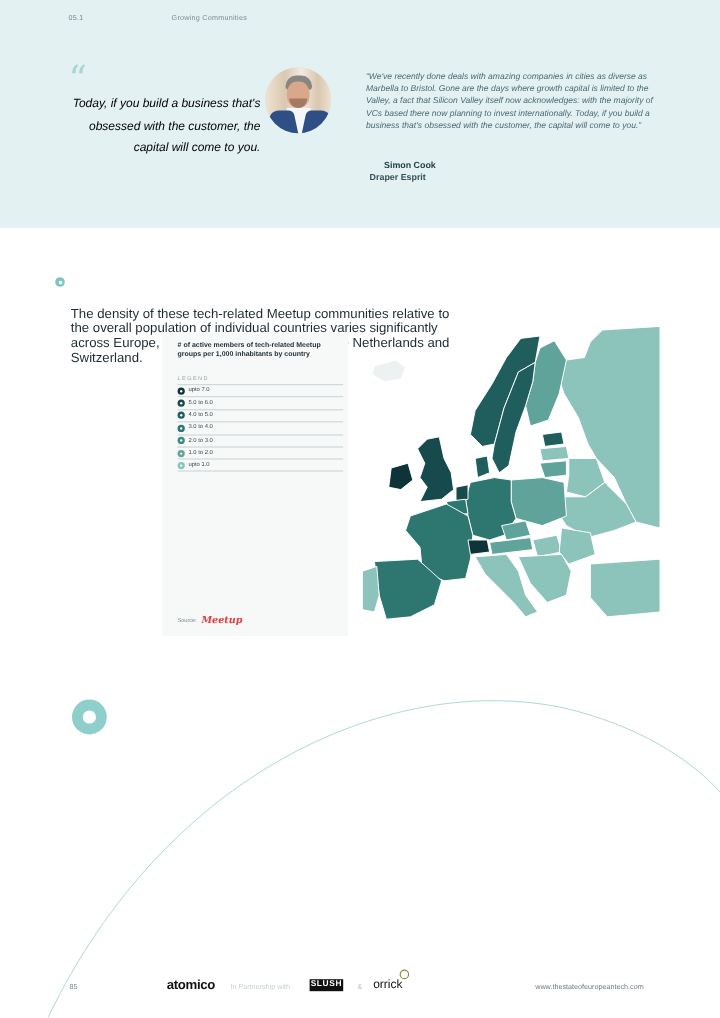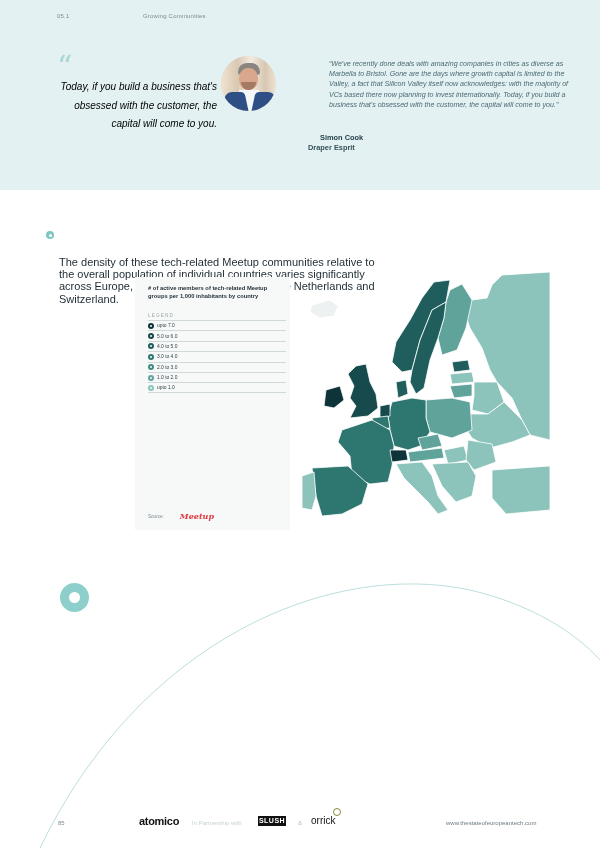--- a/index.html
+++ b/index.html
@@ -15,37 +15,37 @@
 
   .avatar { position: absolute; left: 221px; top: 56px; width: 55px; height: 55px; border-radius: 50%; overflow: hidden; background: #e8ddd0; }
   .avatar .bg { position: absolute; inset: 0; background: linear-gradient(90deg, #efe3d2 0%, #d9c8b1 30%, #f2ebe2 55%, #d8c6b0 80%, #eee2d4 100%); }
   .avatar .hair { position: absolute; left: 17px; top: 7px; width: 22px; height: 12px; border-radius: 11px 11px 4px 4px; background: #8a8580; }
   .avatar .face { position: absolute; left: 18px; top: 12px; width: 19px; height: 22px; border-radius: 45%; background: #d9a88c; }
   .avatar .beard { position: absolute; left: 20px; top: 26px; width: 15px; height: 8px; border-radius: 0 0 8px 8px; background: #a57a63; }
   .avatar .shirt { position: absolute; left: 18px; top: 34px; width: 20px; height: 22px; background: #f4f6f8; }
   .avatar .jacket-l { position: absolute; left: 4px; top: 36px; width: 22px; height: 24px; background: #2e4f86; border-radius: 10px 4px 0 0; transform: skewX(12deg); }
   .avatar .jacket-r { position: absolute; left: 32px; top: 36px; width: 22px; height: 24px; background: #2e4f86; border-radius: 4px 10px 0 0; transform: skewX(-12deg); }
 
-  .full-quote { position: absolute; left: 305px; top: 59px; width: 245px; font-size: 7.1px; line-height: 10.2px; color: #4b6a74; font-style: italic; margin-left: 24px; }
+  .full-quote { position: absolute; left: 305px; top: 59px; width: 245px; font-size: 7.1px; line-height: 10.2px; color: #4b6a74; font-style: italic; }
   .attrib-name { position: absolute; left: 308px; top: 133px; font-size: 7.4px; font-weight: bold; color: #1f3b45; padding-left: 12px; }
   .attrib-org { position: absolute; left: 308px; top: 143px; font-size: 7.4px; color: #35505a; font-weight: bold; }
 
   .bullet { position: absolute; left: 46px; top: 231px; width: 8px; height: 8px; border-radius: 50%; background: #7fc5c0; }
   .bullet::after { content: ""; position: absolute; left: 2.5px; top: 2.5px; width: 3px; height: 3px; border-radius: 50%; background: #ffffff; }
   .lead-text { position: absolute; left: 59px; top: 228px; width: 320px; font-size: 11px; line-height: 12.2px; color: #1e2b33; margin-top: 28px; }
 
   .legend-card { position: absolute; left: 135px; top: 277px; width: 155px; height: 253px; background: #f7f9f9; }
   .legend-title { position: absolute; left: 13px; top: 7px; width: 140px; font-size: 5.8px; line-height: 8px; font-weight: bold; color: #1f2c33; }
   .legend-head { position: absolute; left: 13px; top: 36px; font-size: 4.6px; letter-spacing: 1.2px; color: #9aa7ab; }
   .legend-list { position: absolute; left: 13px; top: 43px; width: 138px; }
   .legend-item { height: 10.4px; border-top: 0.6px solid #cfd8da; display: flex; align-items: center; font-size: 4.9px; color: #2f3e44; }
   .legend-item:last-child { border-bottom: 0.6px solid #cfd8da; }
   .swatch { width: 6px; height: 6px; border-radius: 50%; margin-right: 3px; position: relative; flex: none; }
   .swatch::after { content: ""; position: absolute; left: 2px; top: 2px; width: 2px; height: 2px; border-radius: 50%; background: #f7f9f9; }
-  .source { position: absolute; left: 13px; top: 234px; font-size: 4.6px; color: #7b8a8f; display: flex; align-items: center; gap: 16px; }
+  .source { position: absolute; left: 13px; top: 234px; font-size: 4.6px; color: #7b8a8f; display: flex; align-items: center; gap: 4px; }
   .source-logo { font-family: "DejaVu Serif", serif; font-style: italic; font-weight: bold; font-size: 8px; color: #e0393e; }
 
   .map { position: absolute; left: 292px; top: 270px; width: 258px; height: 250px; }
 
   .ring { position: absolute; left: 60px; top: 583px; width: 29px; height: 29px; border-radius: 50%; border: 9px solid #8fcfcb; }
   .arc { position: absolute; left: 0; top: 560px; width: 600px; height: 288px; }
 
   .page-num { position: absolute; left: 58px; top: 820px; font-size: 6px; color: #7a8c92; }
   .brand-atomico { position: absolute; left: 139px; top: 815px; font-size: 11px; font-weight: bold; color: #121212; letter-spacing: -0.3px; }
   .partner-text { position: absolute; left: 192px; top: 820px; font-size: 6px; color: #c7d0d3; }

